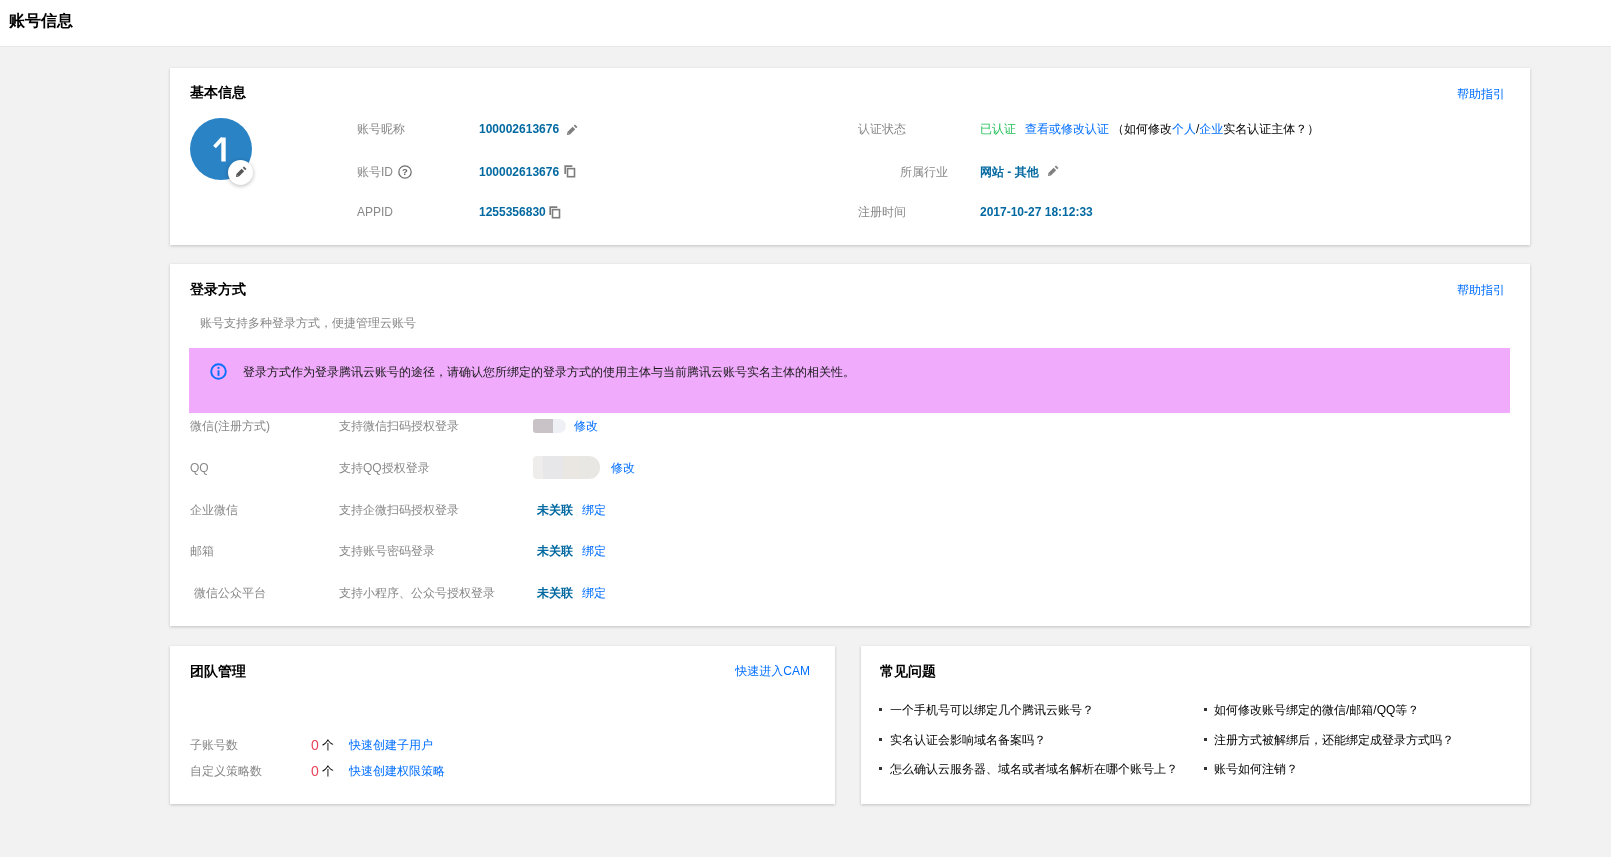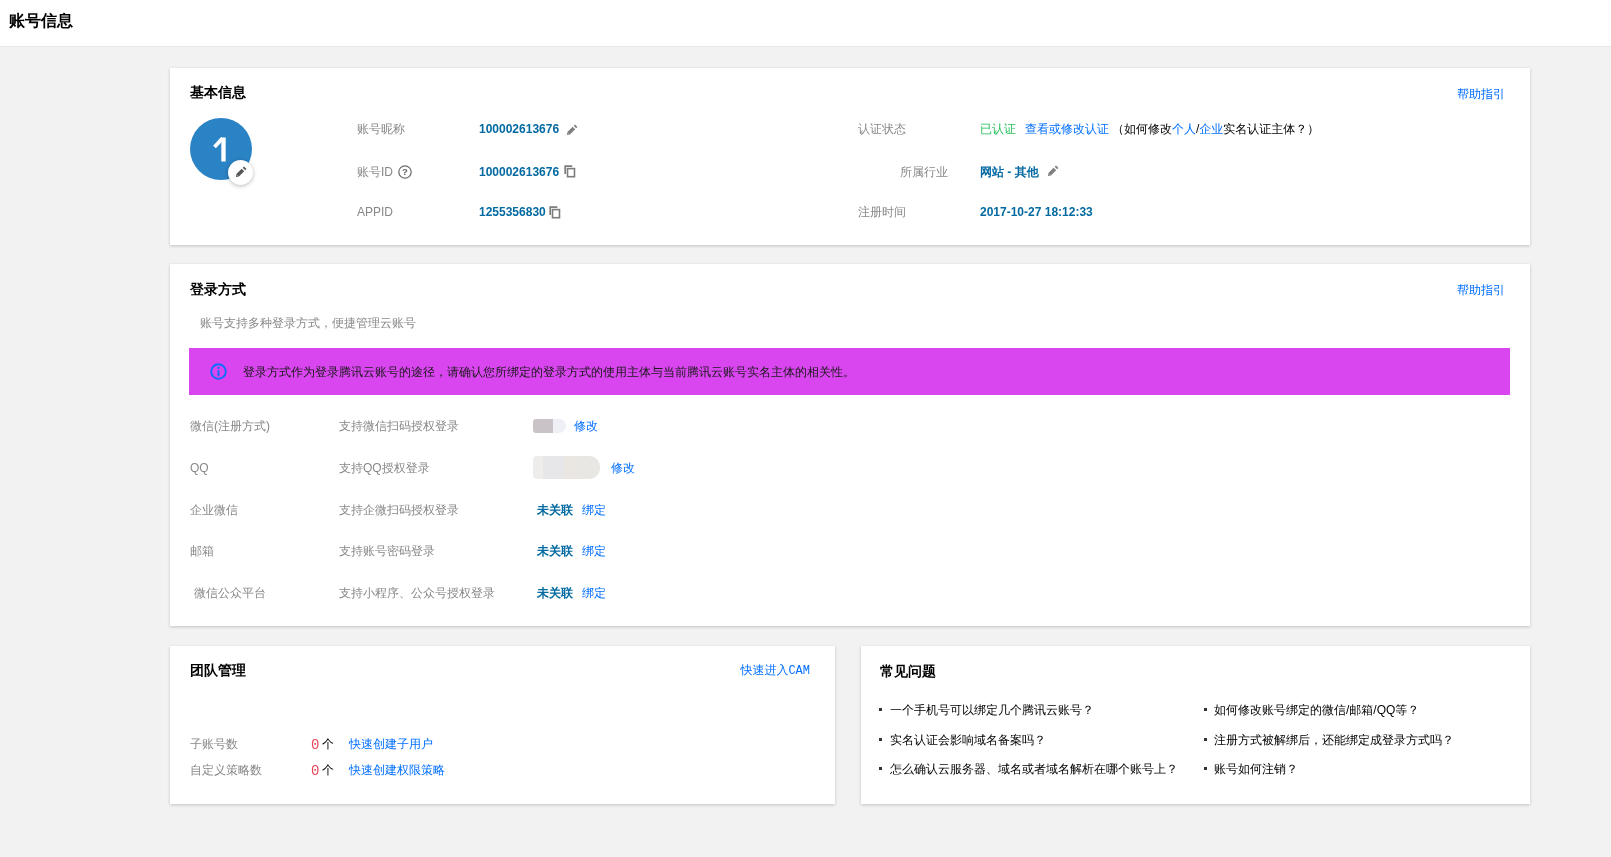--- a/index.html
+++ b/index.html
@@ -82,21 +82,21 @@
 
   <div class="abs lbl" style="left:688px; top:137px;">注册时间</div>
   <div class="abs val" style="left:810px; top:137px;">2017-10-27 18:12:33</div>
 </div>
 
 <div class="card" style="left:170px; top:264px; width:1360px; height:362px;">
   <div class="ctitle" style="left:20px; top:17px;">登录方式</div>
   <div class="help-tr" style="top:19px;">帮助指引</div>
   <div class="abs lbl" style="left:20px; top:52px;margin-left:10px;">账号支持多种登录方式，便捷管理云账号</div>
 
-  <div style="position:absolute; left:19px; top:84px; width:1321px; height:47px; background:#d946ef;padding-left:48px;">
+  <div style="position:absolute; left:19px; top:84px; width:1321px; height:65px; background:#f0abfc;padding-left:48px;">
     <svg style="position:absolute; left:21px; top:15px;" width="17" height="17" viewBox="0 0 17 17">
         <circle cx="8.5" cy="8.5" r="7.3" fill="none" stroke="#0a6eff" stroke-width="1.9"></circle>
         <rect x="7.55" y="7.3" width="1.9" height="5.6" fill="#0a6eff"></rect>
         <rect x="7.55" y="3.9" width="1.9" height="2.0" fill="#0a6eff"></rect>
       </svg>
     <div class="abs" style="left:54px; top:17px; color:#1a1a1a;">登录方式作为登录腾讯云账号的途径，请确认您所绑定的登录方式的使用主体与当前腾讯云账号实名主体的相关性。</div>
   </div>
 
   <div class="abs lbl" style="left:20px; top:155px;">微信(注册方式)</div>
   <div class="abs lbl" style="left:169px; top:155px;">支持微信扫码授权登录</div>
@@ -117,21 +117,21 @@
   <div class="abs lbl" style="left:169px; top:280px;">支持账号密码登录</div>
   <div class="abs val" style="left:367px; top:280px;">未关联</div>
   <div class="abs lnk" style="left:412px; top:280px;">绑定</div>
 
   <div class="abs lbl" style="left:24px; top:322px;">微信公众平台</div>
   <div class="abs lbl" style="left:169px; top:322px;">支持小程序、公众号授权登录</div>
   <div class="abs val" style="left:367px; top:322px;">未关联</div>
   <div class="abs lnk" style="left:412px; top:322px;">绑定</div>
 </div>
 
-<div class="card" style="left:170px; top:646px; width:665px; height:158px;font-family:Liberation Mono, monospace;">
+<div class="card" style="left:170px; top:646px; width:665px; height:158px;">
   <div class="ctitle" style="left:20px; top:17px;">团队管理</div>
   <div class="help-tr" style="top:18px;">快速进入CAM</div>
   <div class="abs lbl" style="left:20px; top:92px;">子账号数</div>
   <div class="abs" style="left:141px; top:92px; color:#e8455a; font-size:14px;">0</div>
   <div class="abs" style="left:152px; top:92px;">个</div>
   <div class="abs lnk" style="left:179px; top:92px;">快速创建子用户</div>
   <div class="abs lbl" style="left:20px; top:118px;">自定义策略数</div>
   <div class="abs" style="left:141px; top:118px; color:#e8455a; font-size:14px;">0</div>
   <div class="abs" style="left:152px; top:118px;">个</div>
   <div class="abs lnk" style="left:179px; top:118px;">快速创建权限策略</div>

